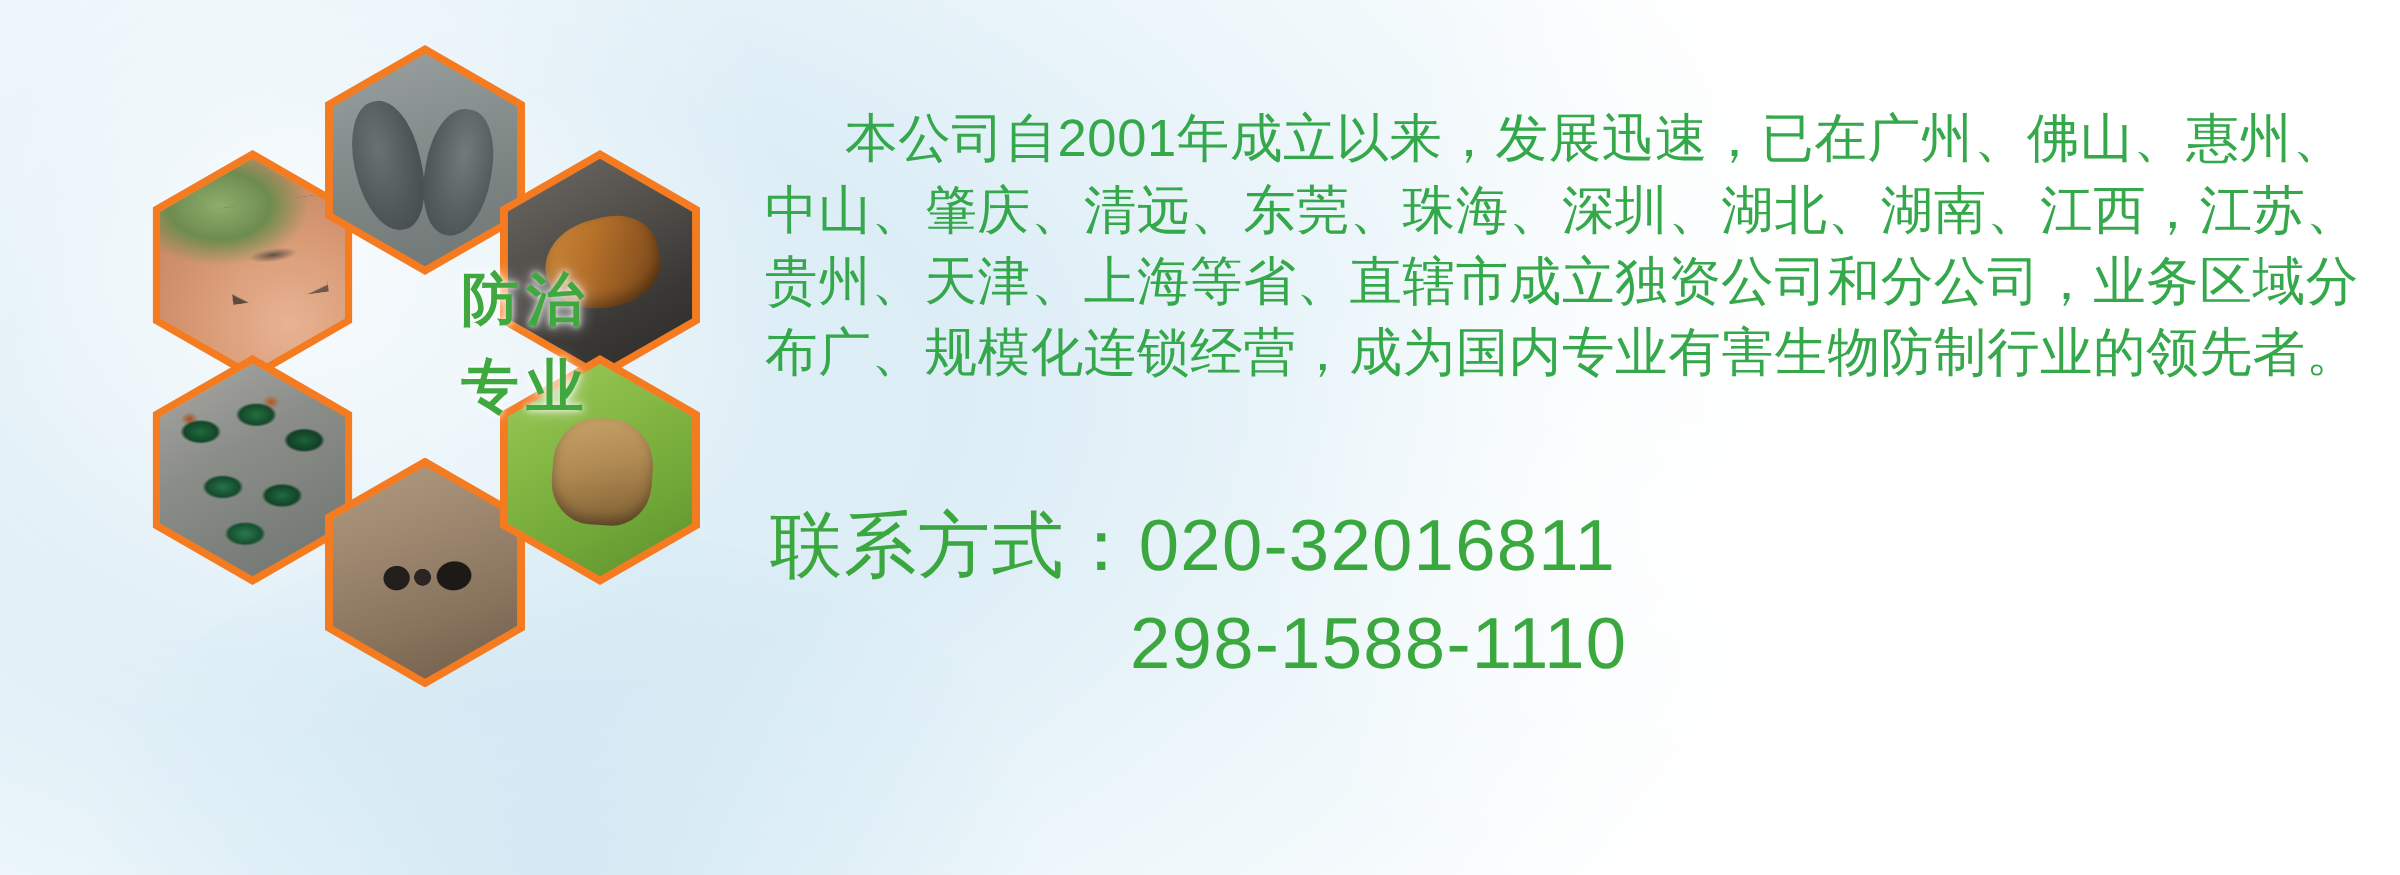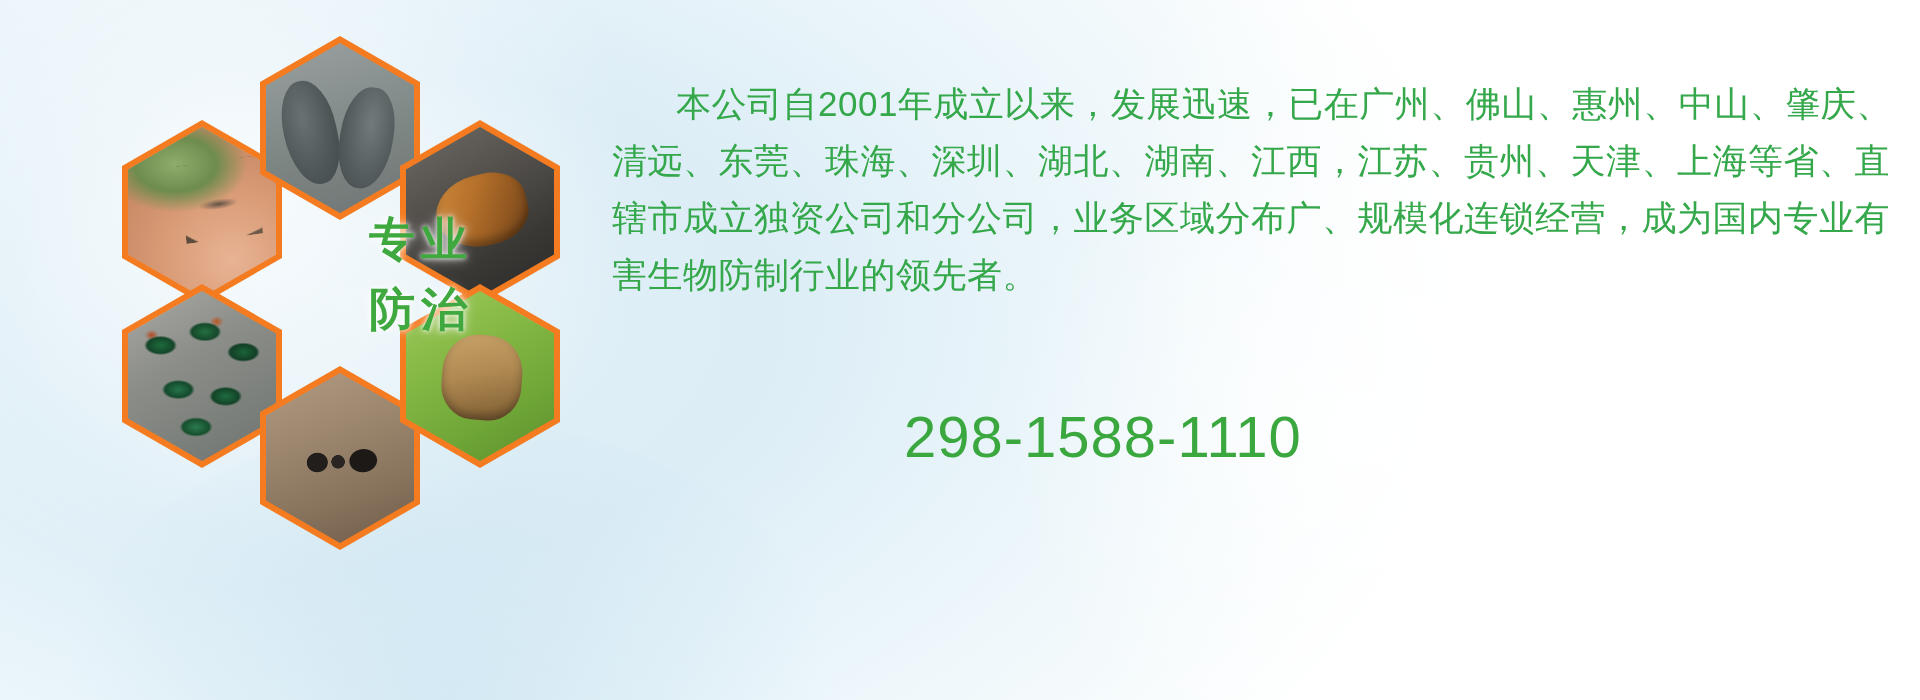--- a/index.html
+++ b/index.html
@@ -222,21 +222,21 @@
 
   
   #copy-block {
     position: absolute;
     left: 612px;
     top: 40px;
     width: 1290px;
   }
   #intro-paragraph {
     color: #34a84a;
-    font-size: 35px;
+    font-size: 42px;
     line-height: 57px;
     font-weight: 500;
     text-indent: 64px;
     letter-spacing: 0.5px;
   }
 
   #contact-block {
     position: absolute;
     left: 616px;
     top: 398px;
@@ -296,27 +296,28 @@
       </div>
     </div>
 
     <div class="hex hex-stinkbug">
       <div class="hex-inner">
         <div class="photo photo-stinkbug"></div>
       </div>
     </div>
 
     <div id="slogan">
+      <div class="slogan-line">防治</div>
       <div class="slogan-line">专业</div>
-      <div class="slogan-line">防治</div>
     </div>
 
   </div>
 
   <div id="copy-block">
     <p id="intro-paragraph">本公司自2001年成立以来，发展迅速，已在广州、佛山、惠州、中山、肇庆、清远、东莞、珠海、深圳、湖北、湖南、江西，江苏、贵州、天津、上海等省、直辖市成立独资公司和分公司，业务区域分布广、规模化连锁经营，成为国内专业有害生物防制行业的领先者。</p>
   </div>
 
   <div id="contact-block">
+    <div class="contact-line">联系方式：020-32016811</div>
     <div class="contact-line phone-secondary">298-1588-1110</div>
   </div>
 
 </div>
 
 </body></html>

